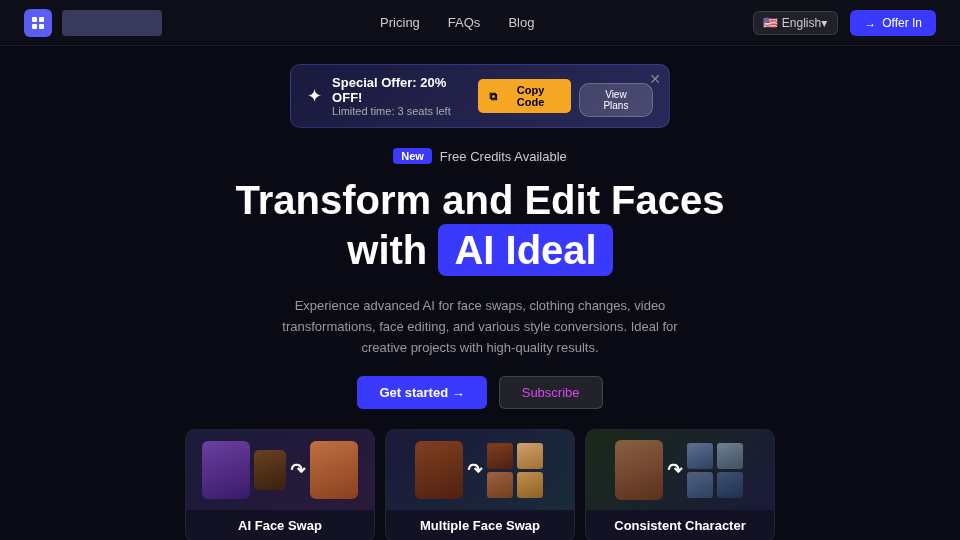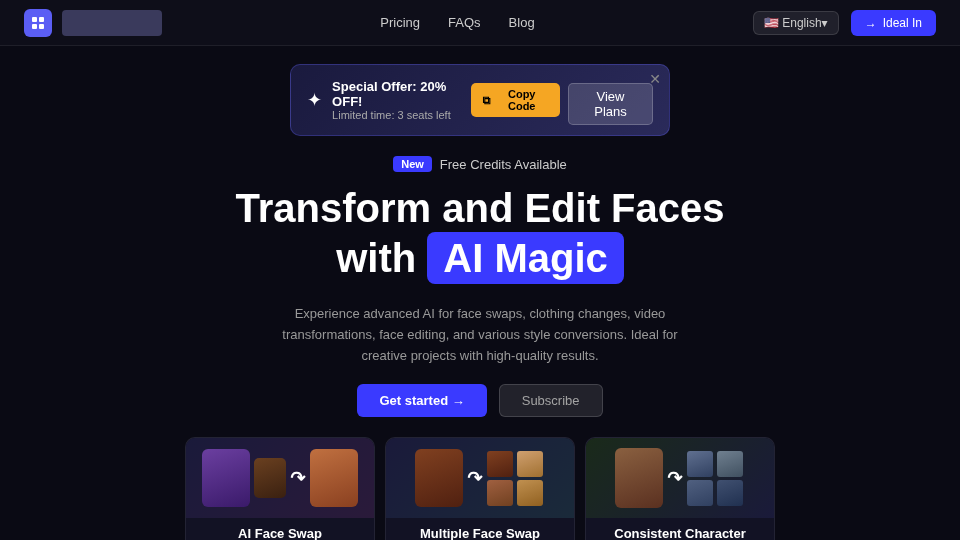--- a/index.html
+++ b/index.html
@@ -95,23 +95,23 @@
       padding: 5px 12px;
       font-size: 11px;
       font-weight: 600;
       color: #000;
       cursor: pointer;
       display: flex; align-items: center; gap: 5px;
     }
     .view-plans-btn {
       background: rgba(255,255,255,0.15);
       border: 1px solid rgba(255,255,255,0.2);
-      border-radius: 5px;
+      border-radius: 10px;
       padding: 5px 12px;
-      font-size: 13px;
+      font-size: 10px;
       color: #fff;
       cursor: pointer;
       margin-top: 8px;
     }
     .banner-close {
       position: absolute;
       top: 6px; right: 8px;
       font-size: 14px;
       color: #888;
       cursor: pointer;
@@ -180,21 +180,21 @@
       color: #fff;
       cursor: pointer;
       display: flex; align-items: flex-start; gap: 6px;
     }
     .subscribe-btn {
       background: rgba(255,255,255,0.1);
       border: 1px solid rgba(255,255,255,0.15);
       border-radius: 6px;
       padding: 3px 22px;
       font-size: 13px;
-      color: #a3a3a3;
+      color: #d946ef;
       cursor: pointer;
     }
 
     
     .feature-cards {
       display: flex;
       gap: 10px;
       padding: 0 16px;
       justify-content: center;
     }
@@ -341,21 +341,21 @@
     <a class="nav-link">FAQs</a>
     <a class="nav-link">Blog</a>
   </div>
   <div class="nav-right">
     <div class="lang-selector">
       <span>🇺🇸 English</span>
       <span>▾</span>
     </div>
     <button class="sign-in-btn">
       <span>→</span>
-      <span>Ideal In</span>
+      <span>Offer In</span>
     </button>
   </div>
 </nav>
 
 <div style="display:flex; justify-content:center; padding-top: 8px;">
   <div class="banner">
     <div class="banner-left">
       <span class="banner-star">✦</span>
       <div>
         <div class="banner-text-title">Special Offer: 20% OFF!</div>
@@ -376,21 +376,21 @@
 </div>
 
 <section class="hero">
   <div class="new-badge-row">
     <span class="new-badge">New</span>
     <span class="free-credits-text">Free Credits Available</span>
   </div>
   <h1 class="hero-title">
     <span>Transform and Edit Faces</span><br>
     <span>with</span>
-    <span class="hero-title-highlight">AI Magic</span>
+    <span class="hero-title-highlight">AI Ideal</span>
   </h1>
   <p class="hero-subtitle">Experience advanced AI for face swaps, clothing changes, video transformations, face editing, and various style conversions. Ideal for creative projects with high-quality results.</p>
   <div class="hero-buttons">
     <button class="get-started-btn">
       <span>Get started →</span>
     </button>
     <button class="subscribe-btn">
       <span>Subscribe</span>
     </button>
   </div>

